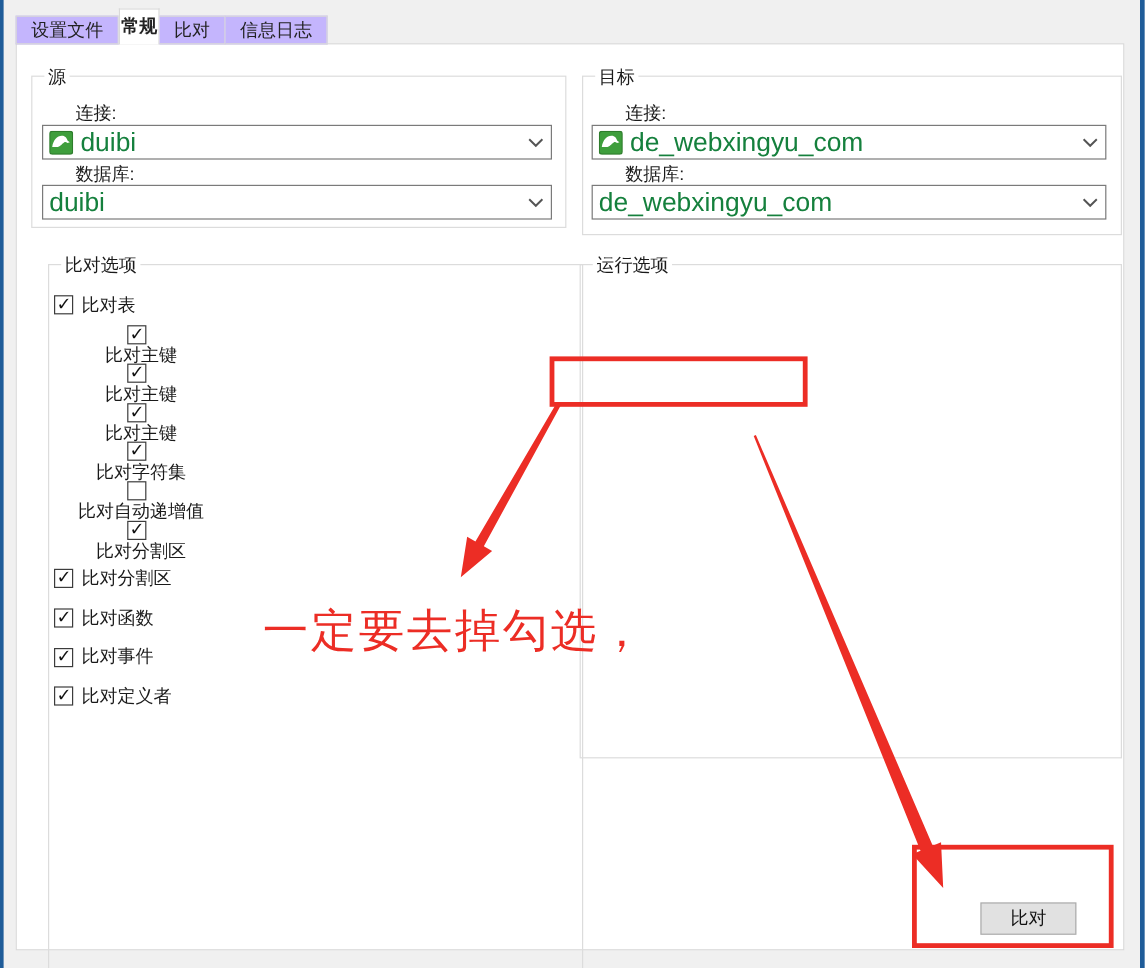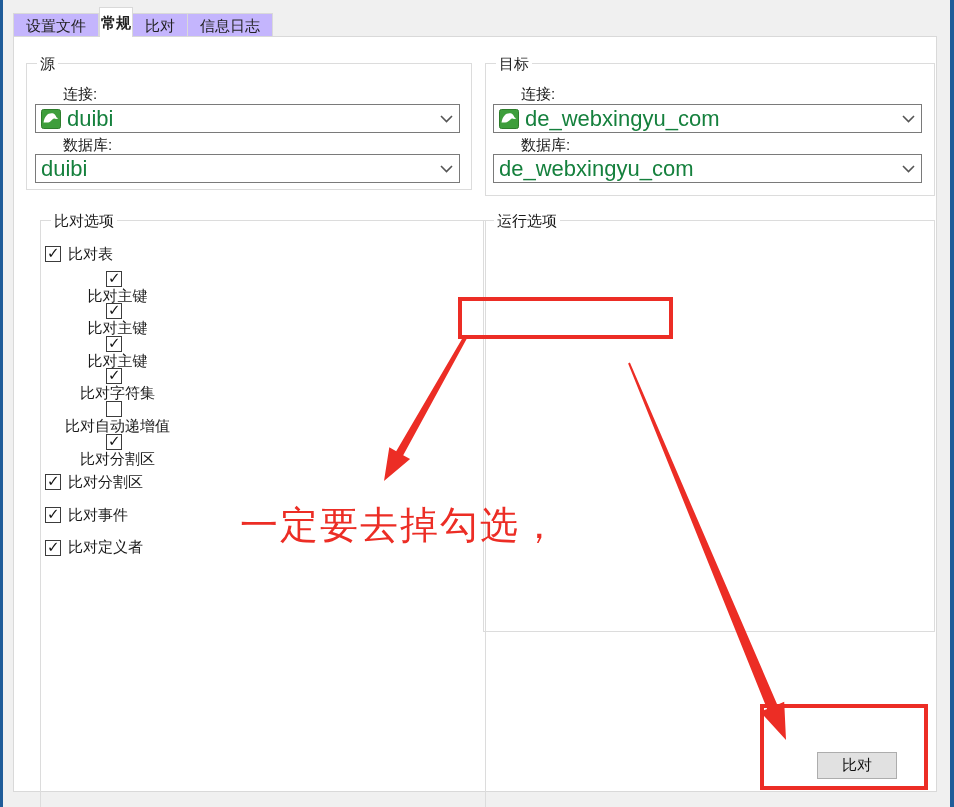--- a/index.html
+++ b/index.html
@@ -43,21 +43,21 @@
   .cb-row.indent { margin-left:20px;flex-direction:column; }
   .cb-box { width:16px; height:16px; border:1px solid #3c3c3c; background:#fff; margin-right:7px; position:relative; flex:0 0 auto; }
   .cb-box.checked::after { content:"✓"; position:absolute; left:1px; top:-3px; font-size:15px; font-weight:700; color:#111; }
   .cb-label { font-size:15px; white-space:nowrap; }
 
   
   #compare-button { position:absolute; left:817px; top:752px; width:80px; height:27px; background:#e1e1e1; border:1px solid #adadad; font-size:15px; font-family:inherit; color:#111; z-index:5; cursor:pointer; }
 
   
   #annotation-layer { position:absolute; inset:0; z-index:40; pointer-events:none; }
-  #annotation-note { position:absolute; left:219px; top:500px; font-family:"DejaVu Serif","Liberation Serif",serif; font-size:38px; letter-spacing:2px; color:var(--annotation-color); z-index:41; pointer-events:none; white-space:nowrap;margin-left:21px; }
+  #annotation-note { position:absolute; left:219px; top:500px; font-family:"DejaVu Serif","Liberation Serif",serif; font-size:38px; letter-spacing:2px; color:var(--annotation-color); z-index:41; pointer-events:none; white-space:nowrap; }
 </style>
 </head>
 <body style="--accent-border: #1f5c99; --annotation-color: #ec2d25;">
 
 <div id="window">
 
   <div class="edge left"></div>
   <div class="edge right"></div>
 
   <div id="tab-page"></div>
@@ -144,20 +144,24 @@
       <div class="cb-row indent">
         <span class="cb-box checked"></span>
         <span class="cb-label">比对分割区</span>
       </div>
       <div class="cb-row">
         <span class="cb-box checked"></span>
         <span class="cb-label">比对分割区</span>
       </div>
       <div class="cb-row">
         <span class="cb-box checked"></span>
+        <span class="cb-label">比对函数</span>
+      </div>
+      <div class="cb-row">
+        <span class="cb-box checked"></span>
         <span class="cb-label">比对事件</span>
       </div>
       <div class="cb-row">
         <span class="cb-box checked"></span>
         <span class="cb-label">比对定义者</span>
       </div>
     </div>
 
   <div class="groupbox" id="group-run">
     <span class="gb-title">运行选项</span>

